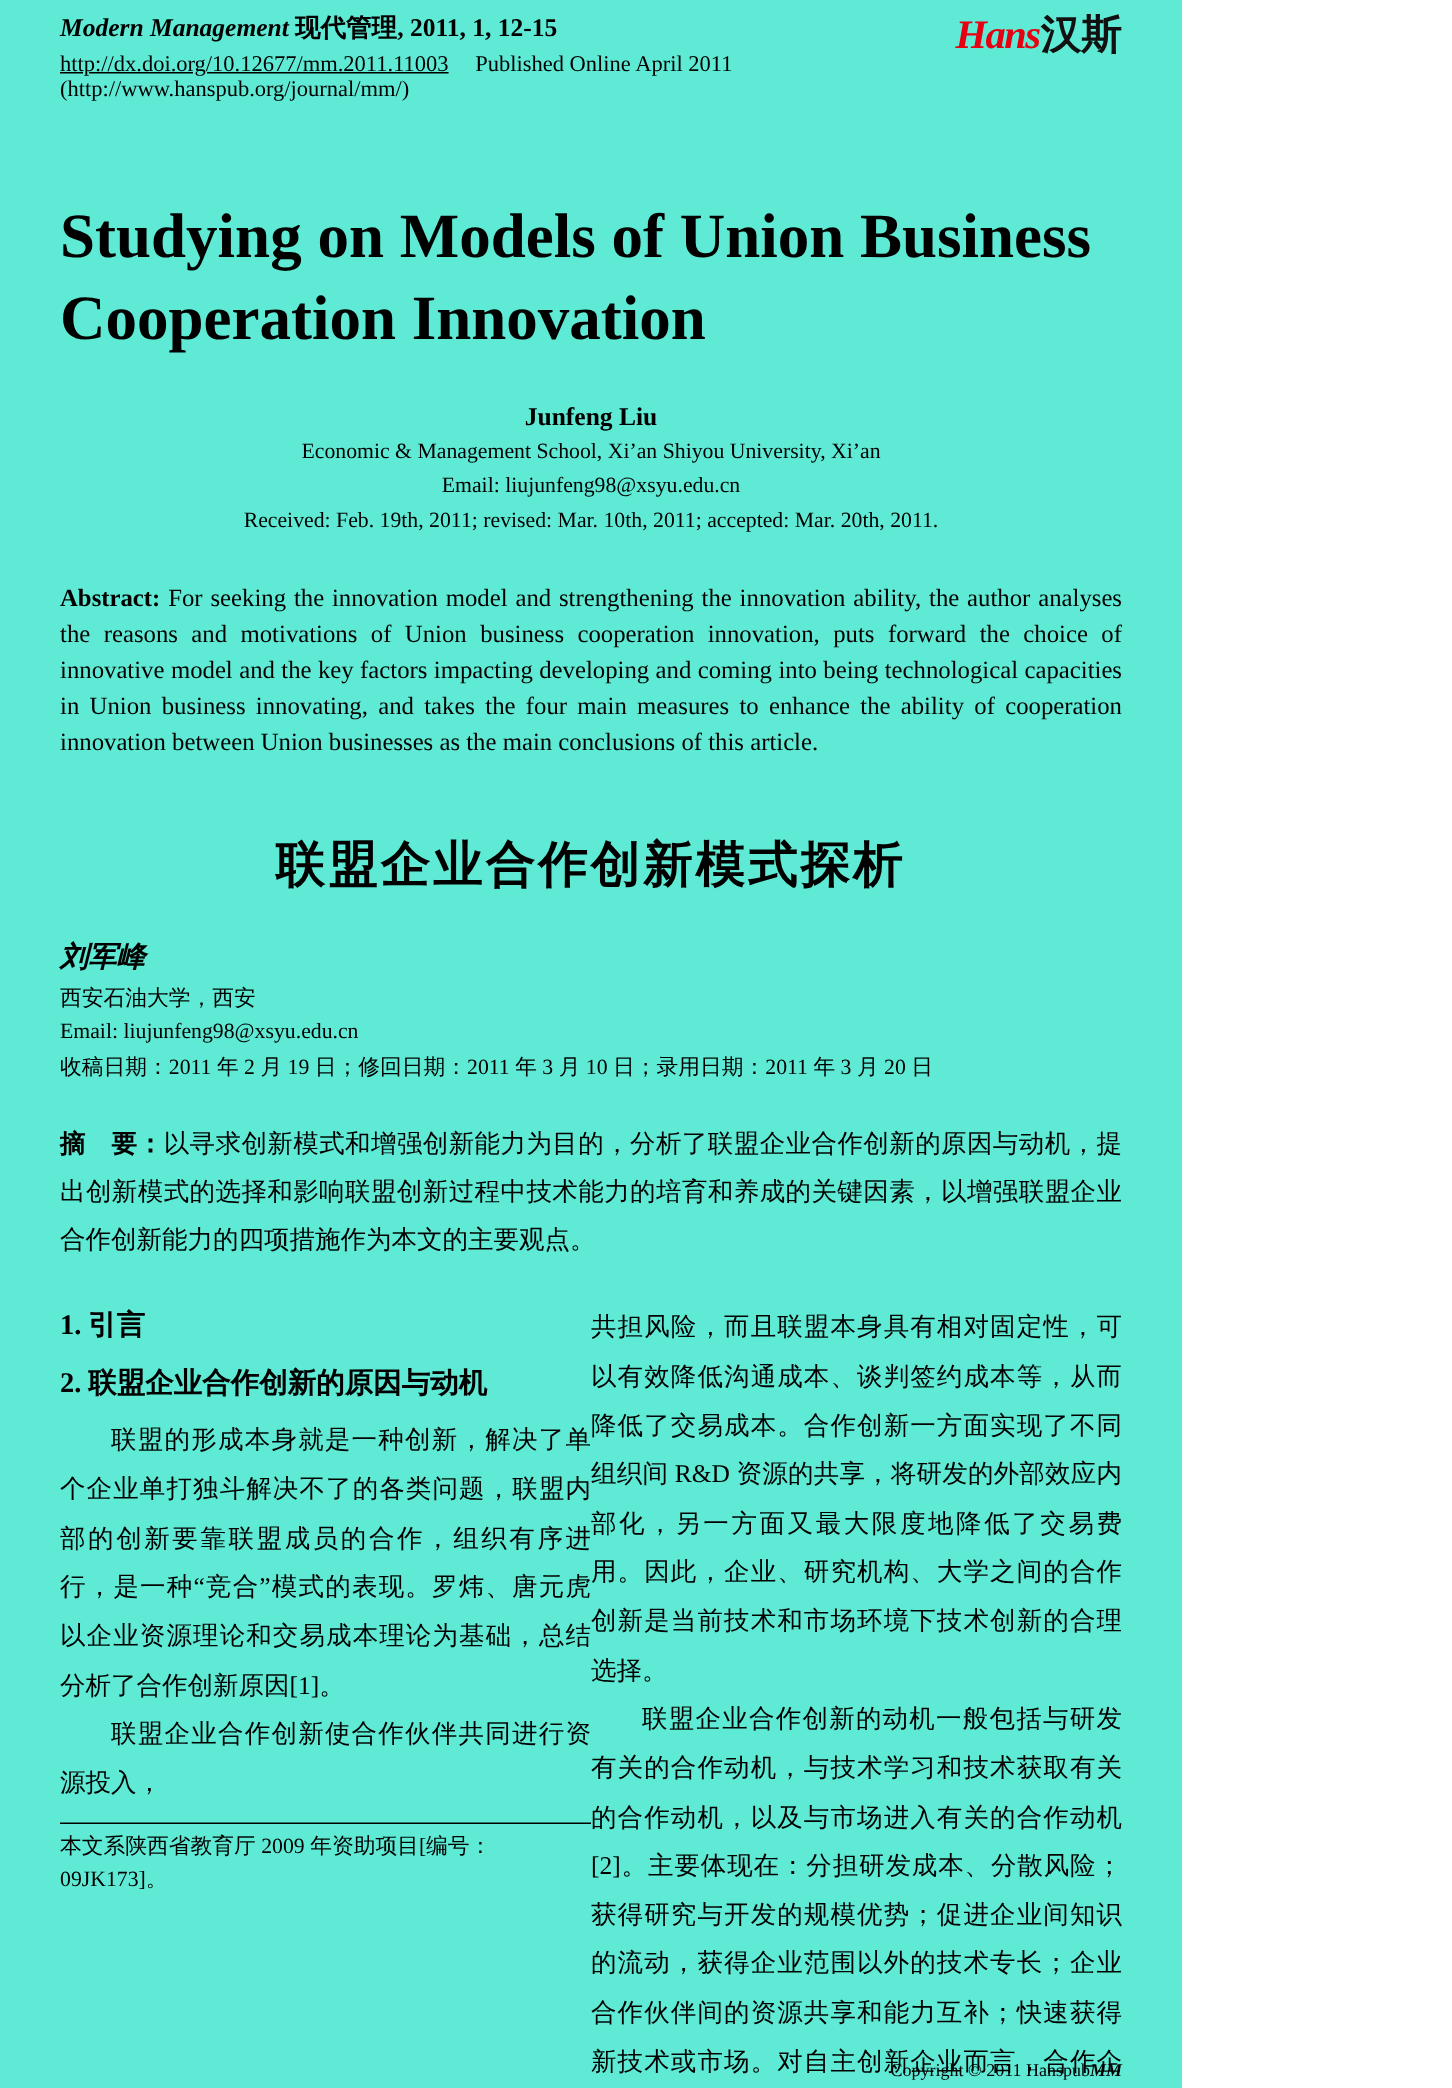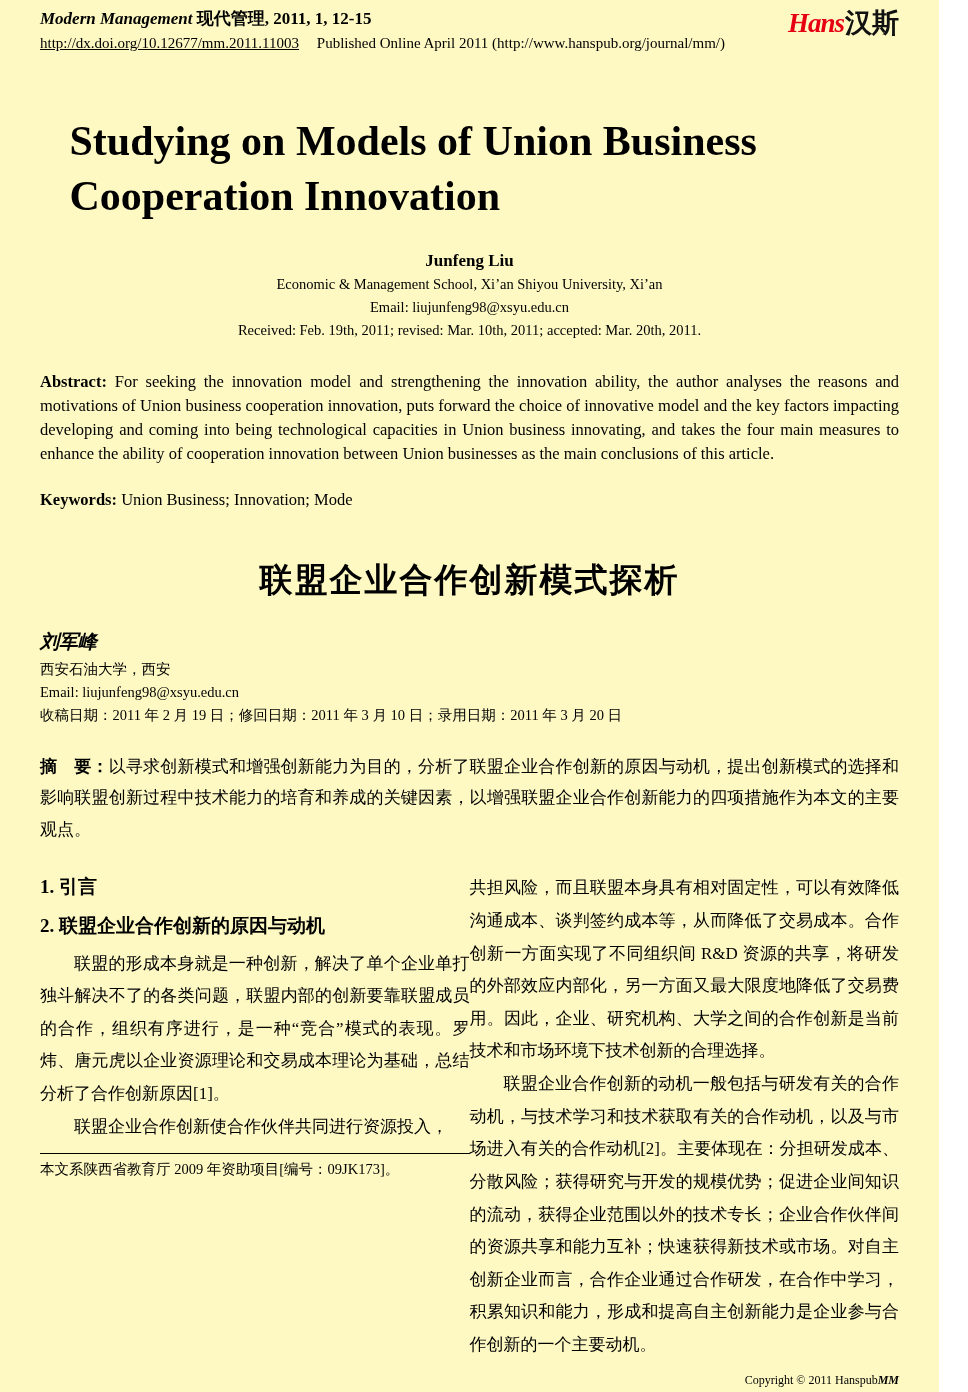--- a/index.html
+++ b/index.html
@@ -1,19 +1,19 @@
 <!DOCTYPE html>
 <html><head>
 <meta charset="utf-8">
 <style>
   * { margin:0; padding:0; box-sizing:border-box; }
   html,body { background:#ffffff; }
   .page {
-    width:939px; height:1392px; position:relative; overflow:hidden;
-    background:#fef9c3; color:#000;
+    width:788px; height:1392px; position:relative; overflow:hidden;
+    background:#5eead4; color:#000;
     font-family:"Liberation Serif","DejaVu Serif",serif;
   }
   .content { padding:8px 40px 0 40px; }
 
   
   .header { display:flex; justify-content:space-between; align-items:flex-start; }
   .journal-line { font-size:17px; font-weight:bold; line-height:1.3; }
   .journal-name { font-style:italic; }
   .doi-line { font-size:15px; margin-top:5px; }
   .doi-link { color:#000; text-decoration:underline; cursor:pointer; }
@@ -82,21 +82,20 @@
 
     <div class="author-block">
       <div class="author-name">Junfeng Liu</div>
       <div class="affil">Economic &amp; Management School, Xi’an Shiyou University, Xi’an</div>
       <div class="email">Email: liujunfeng98@xsyu.edu.cn</div>
       <div class="dates">Received: Feb. 19th, 2011; revised: Mar. 10th, 2011; accepted: Mar. 20th, 2011.</div>
     </div>
 
     <p class="abstract"><span class="b">Abstract:</span> <span>For seeking the innovation model and strengthening the innovation ability, the author analyses the reasons and motivations of Union business cooperation innovation, puts forward the choice of innovative model and the key factors impacting developing and coming into being technological capacities in Union business innovating, and takes the four main measures to enhance the ability of cooperation innovation between Union businesses as the main conclusions of this article.</span></p>
 
-    <p class="keywords"><span class="b">Keywords:</span> <span>Union Business; Innovation; Mode</span></p>
 
     <h1 class="cn-title">联盟企业合作创新模式探析</h1>
 
     <div class="cn-author-block">
       <div class="cn-author-name">刘军峰</div>
       <div class="cn-affil">西安石油大学，西安</div>
       <div class="cn-email">Email: liujunfeng98@xsyu.edu.cn</div>
       <div class="cn-dates">收稿日期：2011 年 2 月 19 日；修回日期：2011 年 3 月 10 日；录用日期：2011 年 3 月 20 日</div>
     </div>
 

